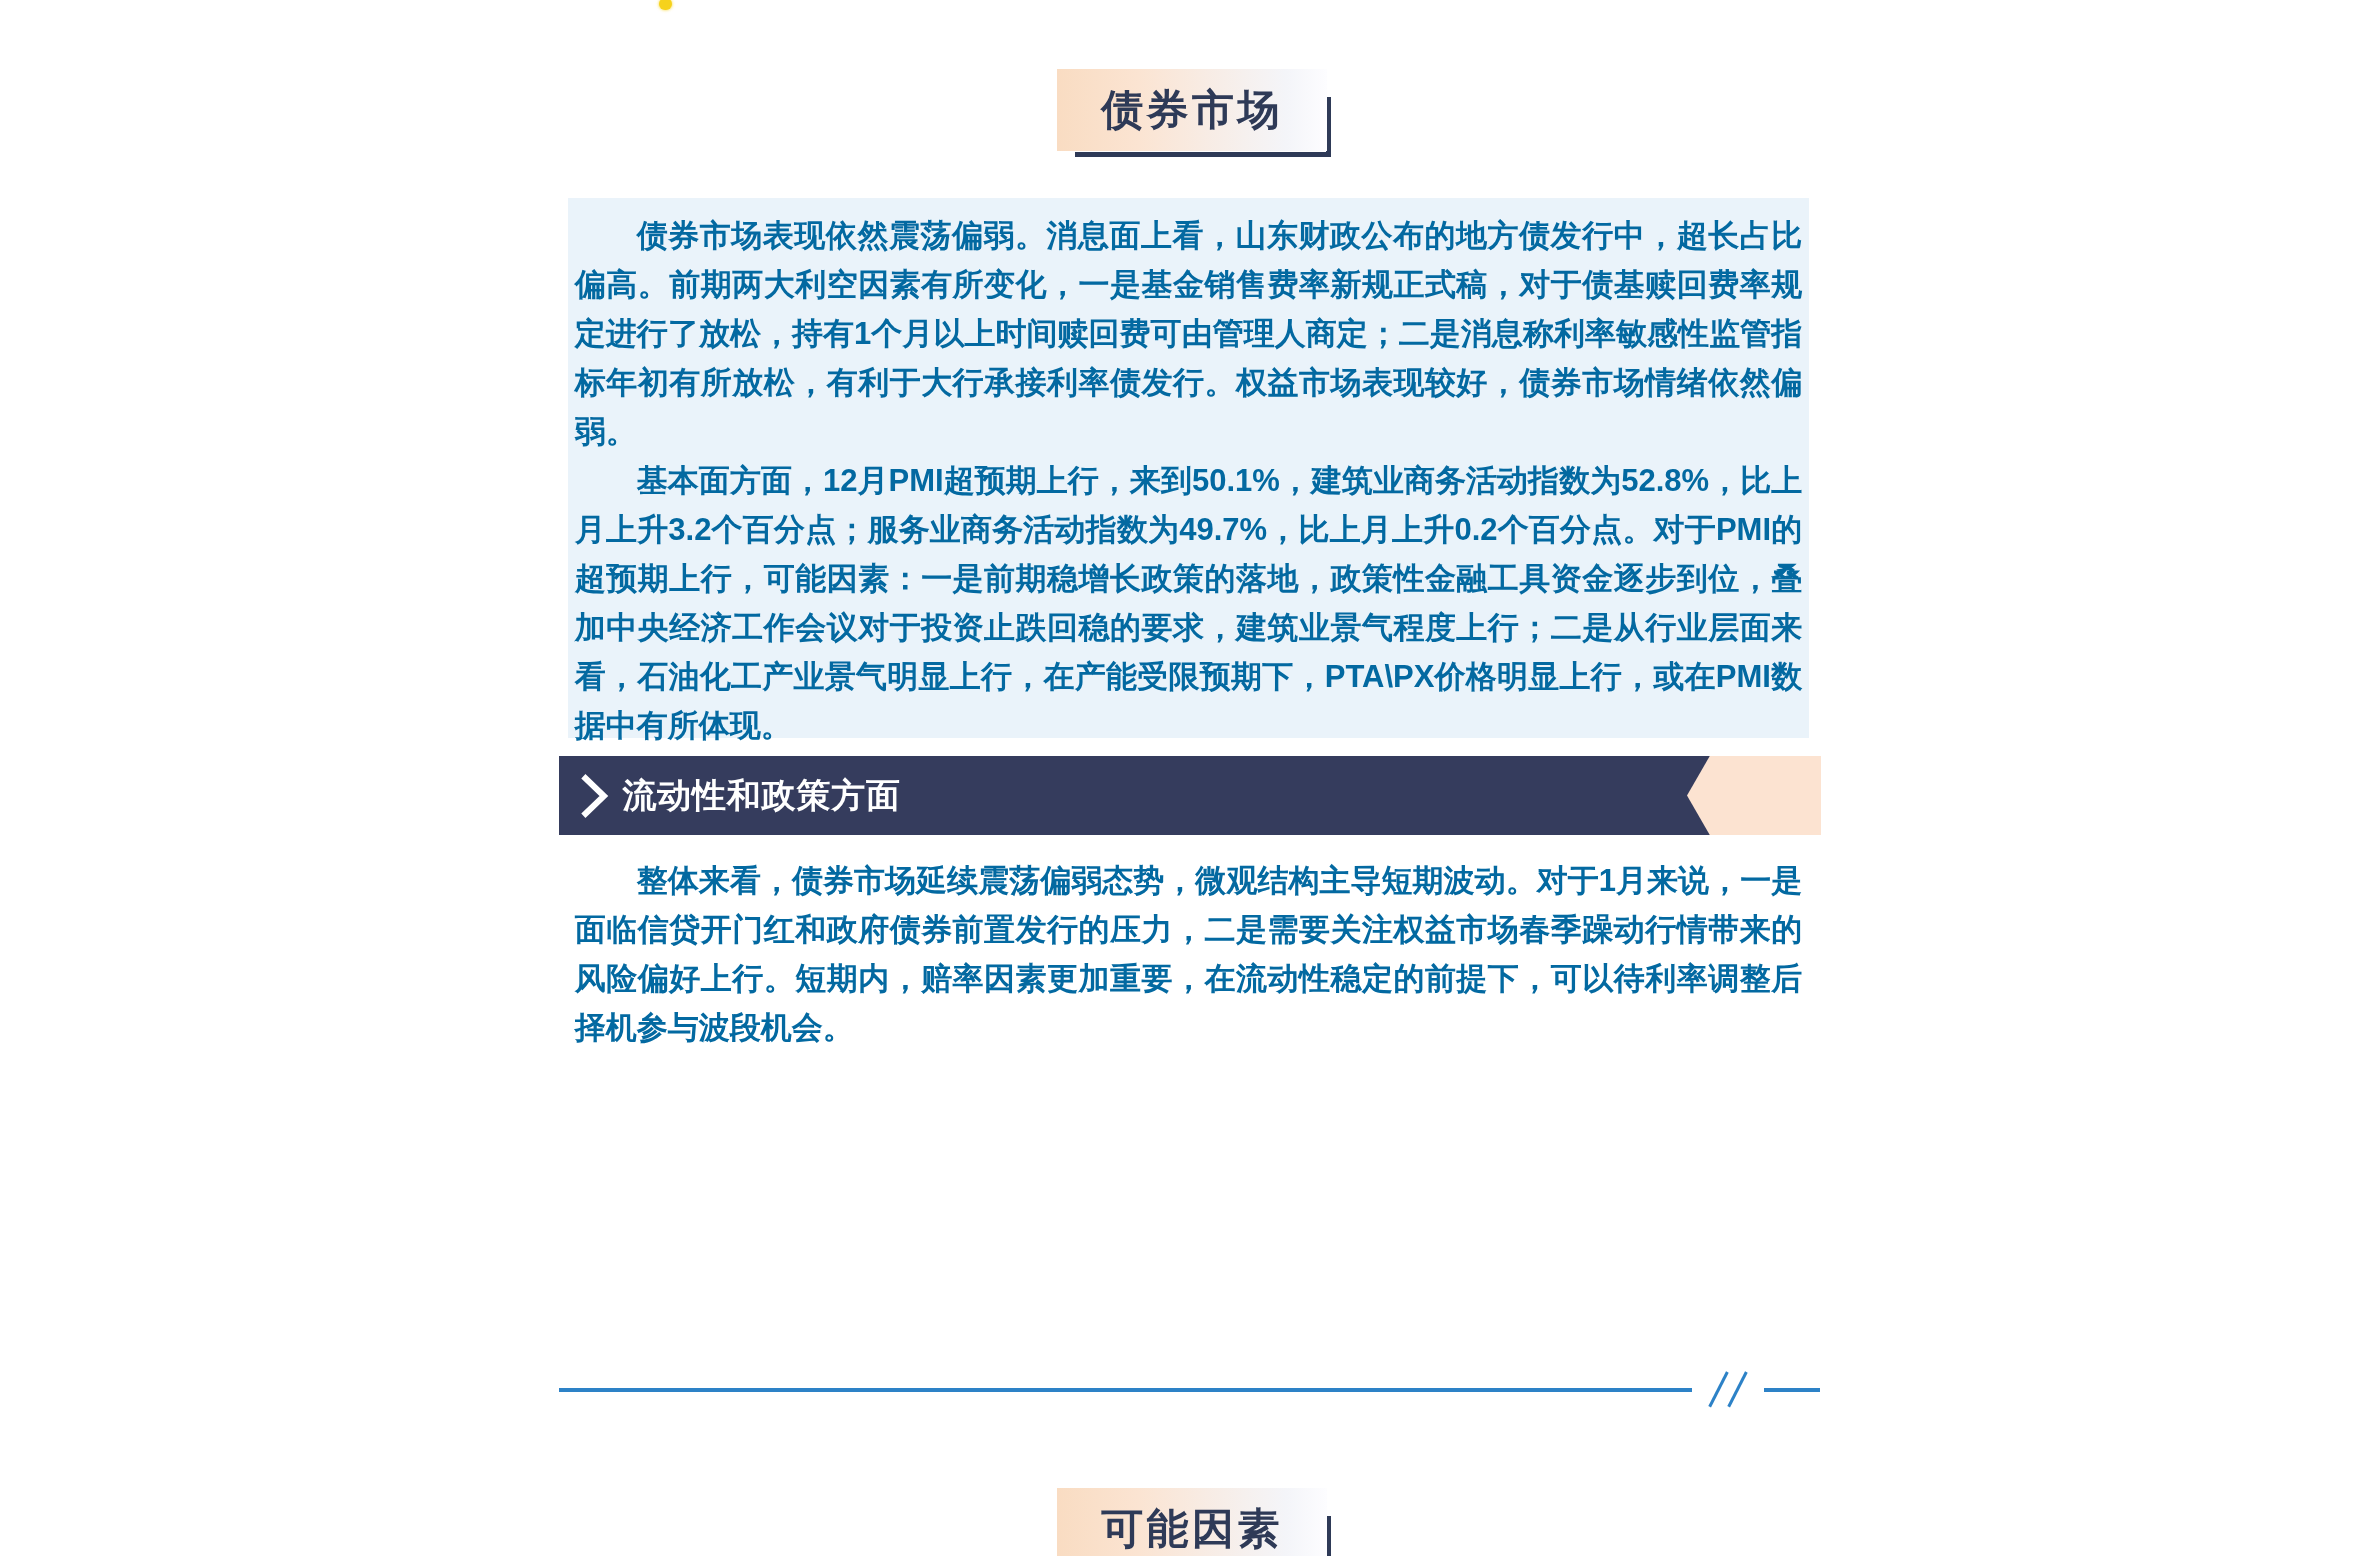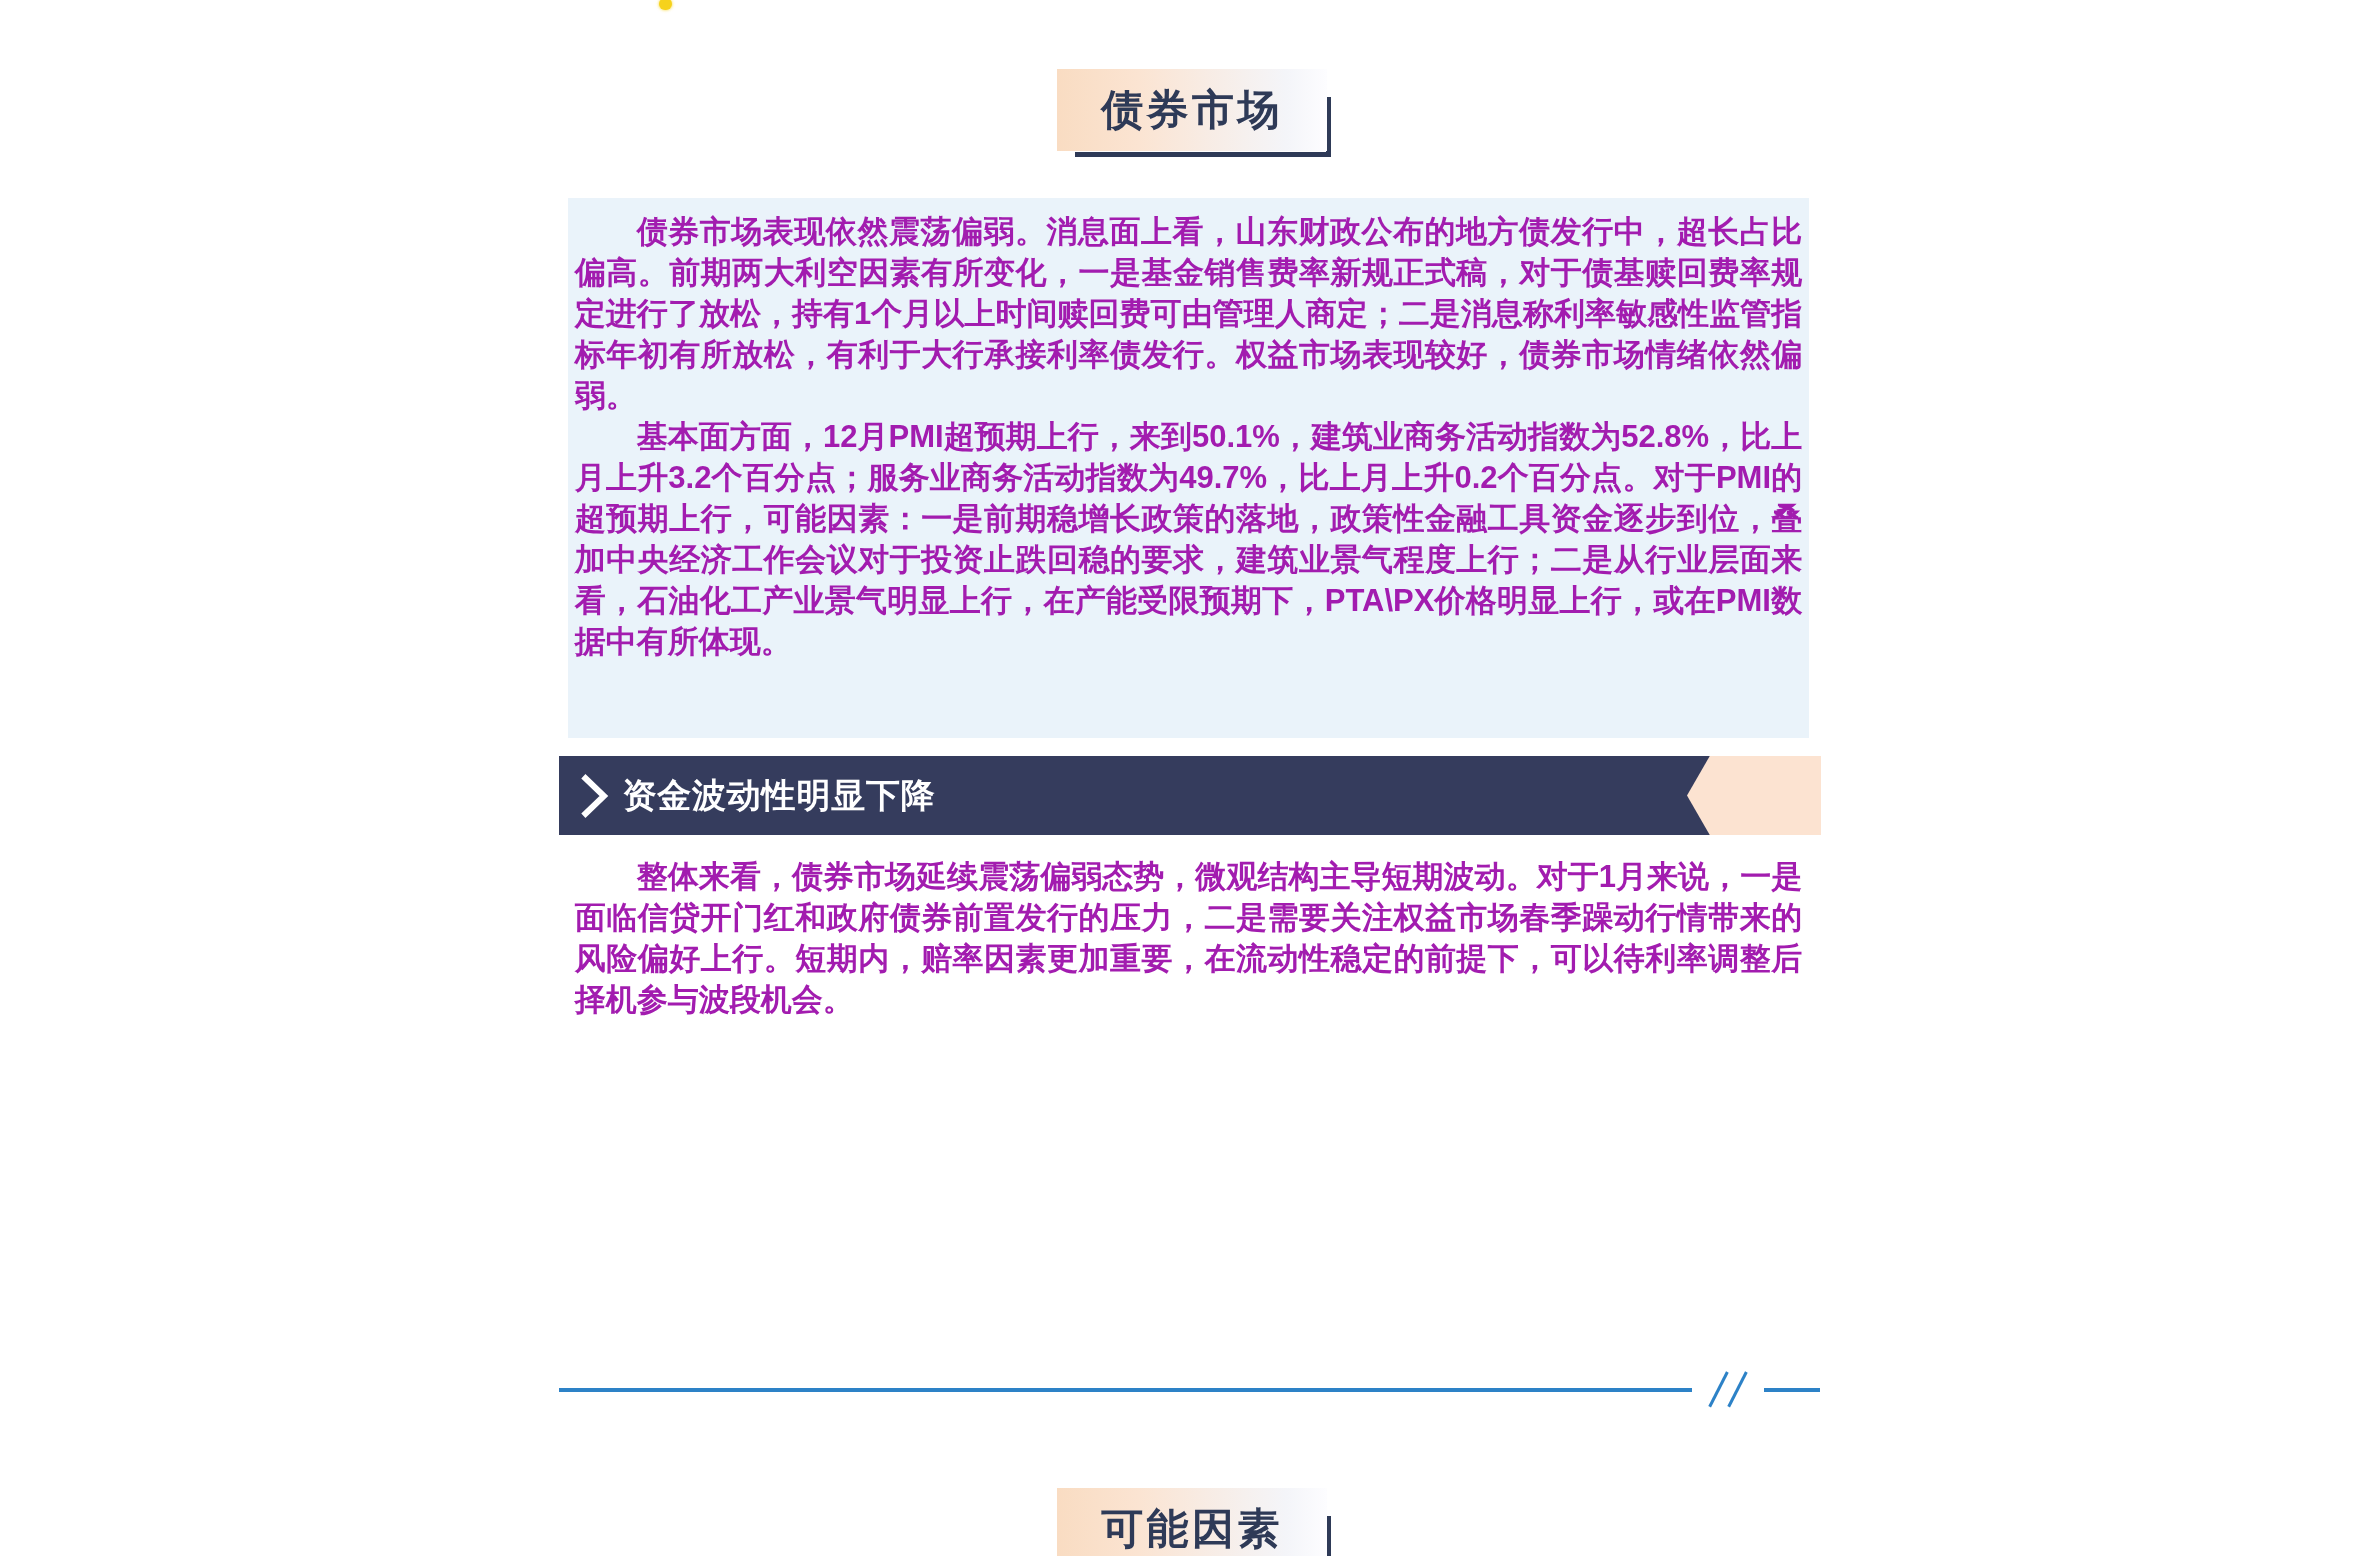--- a/index.html
+++ b/index.html
@@ -51,23 +51,23 @@
   .badge-top-shadow { top: 97px; }
   .badge-bottom { top: 1488px; }
   .badge-bottom-shadow { top: 1516px; }
 
   
   .para-block {
     position: absolute;
     left: 568px;
     width: 1241px;
     font-size: 31px;
-    line-height: 41px;
+    line-height: 49px;
     font-weight: 700;
-    color: #a21caf;
+    color: #0369a1;
     text-align: justify;
   }
   .para-block p { text-indent: 2em; margin: 0; }
 
   .summary-panel {
     top: 198px;
     height: 540px;
     background: #eaf3fa;
     padding: 12.7px 6.8px 0 6.8px;
   }
@@ -150,21 +150,21 @@
   <div class="para-block summary-panel">
     <p>债券市场表现依然震荡偏弱。消息面上看，山东财政公布的地方债发行中，超长占比偏高。前期两大利空因素有所变化，一是基金销售费率新规正式稿，对于债基赎回费率规定进行了放松，持有1个月以上时间赎回费可由管理人商定；二是消息称利率敏感性监管指标年初有所放松，有利于大行承接利率债发行。权益市场表现较好，债券市场情绪依然偏弱。</p>
     <p>基本面方面，12月PMI超预期上行，来到50.1%，建筑业商务活动指数为52.8%，比上月上升3.2个百分点；服务业商务活动指数为49.7%，比上月上升0.2个百分点。对于PMI的超预期上行，可能因素：一是前期稳增长政策的落地，政策性金融工具资金逐步到位，叠加中央经济工作会议对于投资止跌回稳的要求，建筑业景气程度上行；二是从行业层面来看，石油化工产业景气明显上行，在产能受限预期下，PTA\PX价格明显上行，或在PMI数据中有所体现。</p>
   </div>
 
   <div class="opinion-banner">
     <div class="banner-bar">
       <svg class="banner-chevron" viewBox="0 0 36 56">
         <polyline points="5,5 29,28 5,51" fill="none" stroke="#ffffff" stroke-width="7" stroke-linecap="butt" stroke-linejoin="miter"></polyline>
       </svg>
-      <span class="banner-title">资金波动性明显下降</span>
+      <span class="banner-title">流动性和政策方面</span>
     </div>
     <div class="banner-arrow"></div>
   </div>
 
   <div class="para-block opinion-block">
     <p>整体来看，债券市场延续震荡偏弱态势，微观结构主导短期波动。对于1月来说，一是面临信贷开门红和政府债券前置发行的压力，二是需要关注权益市场春季躁动行情带来的风险偏好上行。短期内，赔率因素更加重要，在流动性稳定的前提下，可以待利率调整后择机参与波段机会。</p>
   </div>
 
   <div class="divider">
     <div class="divider-line-long"></div>

